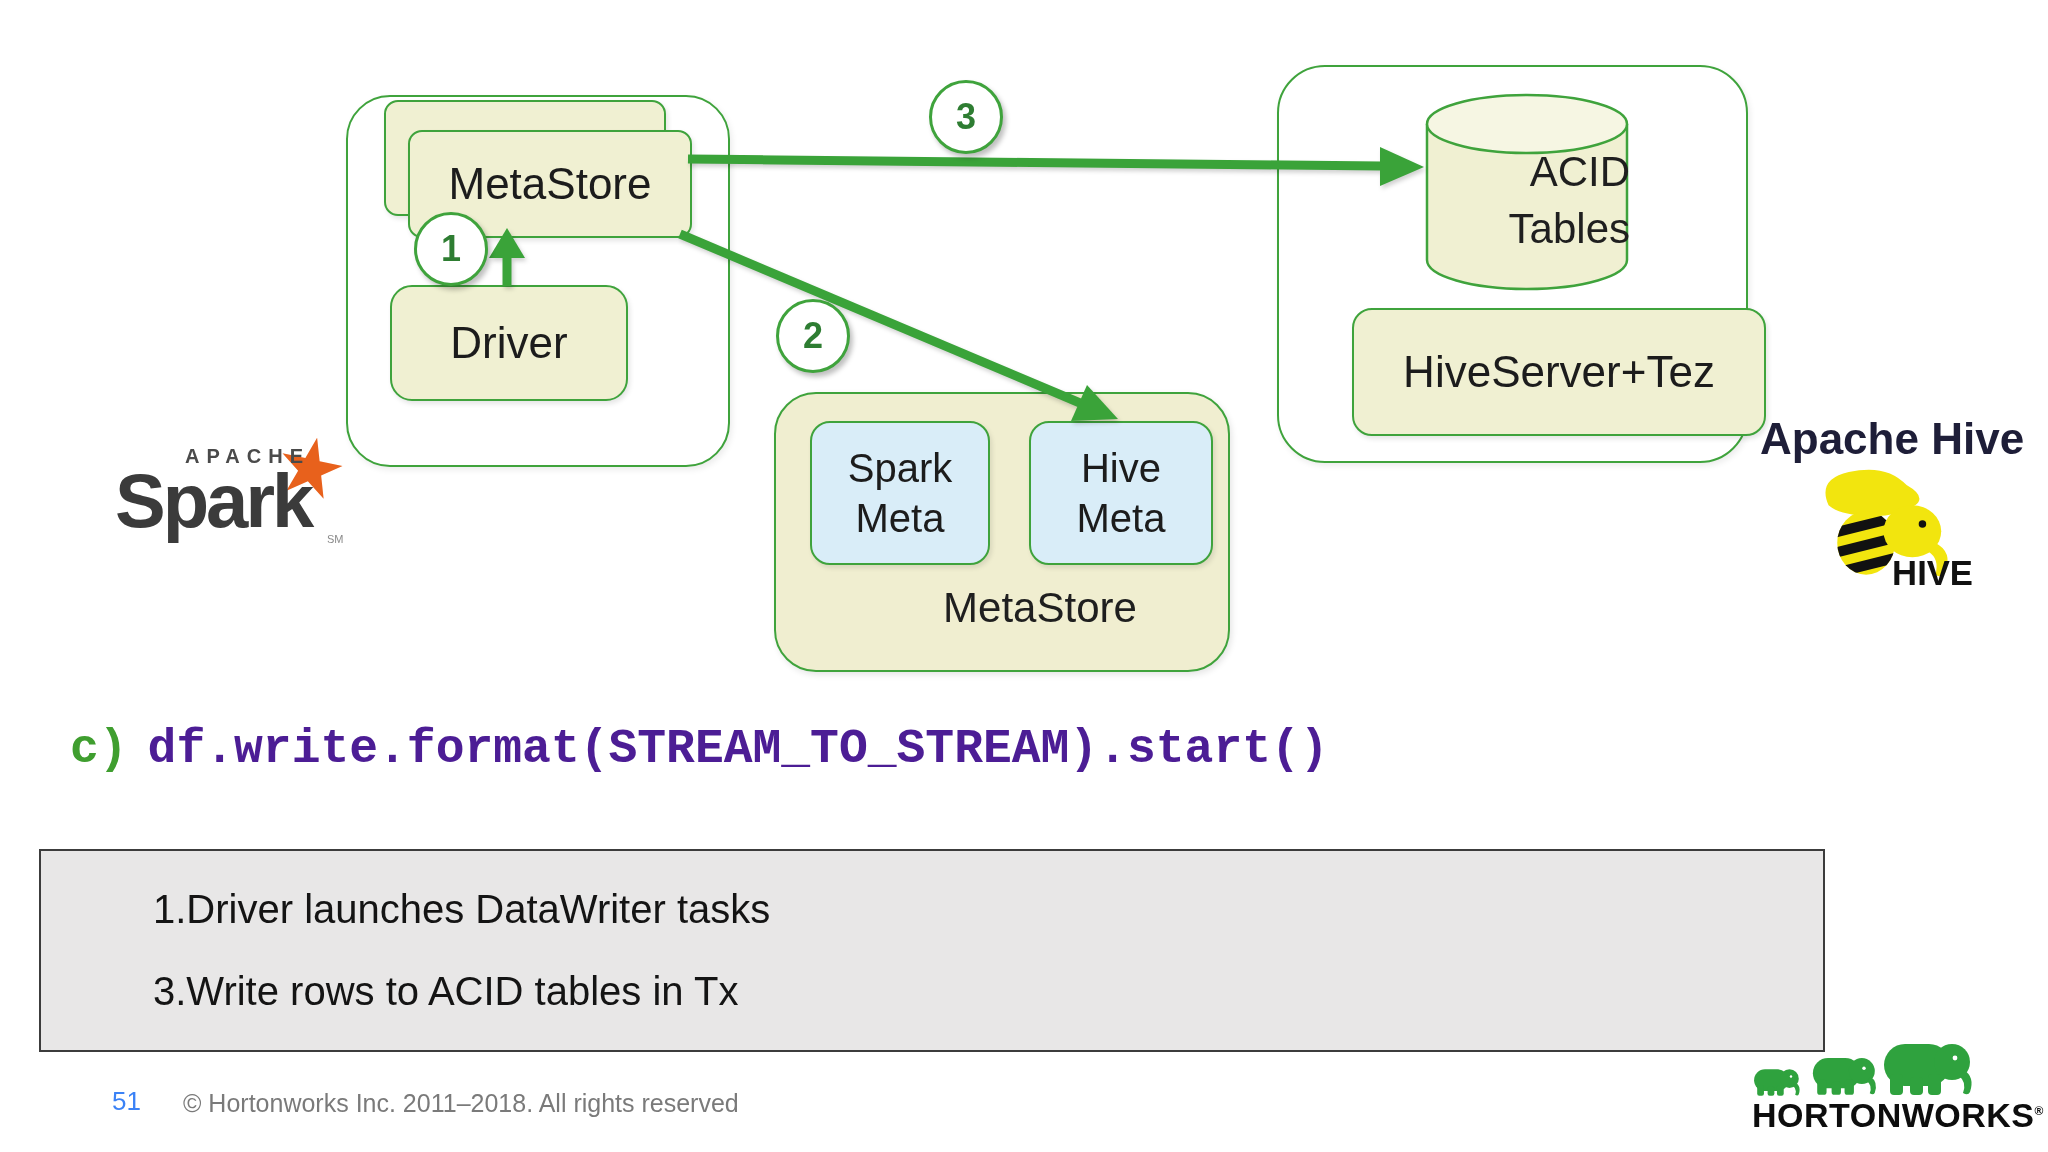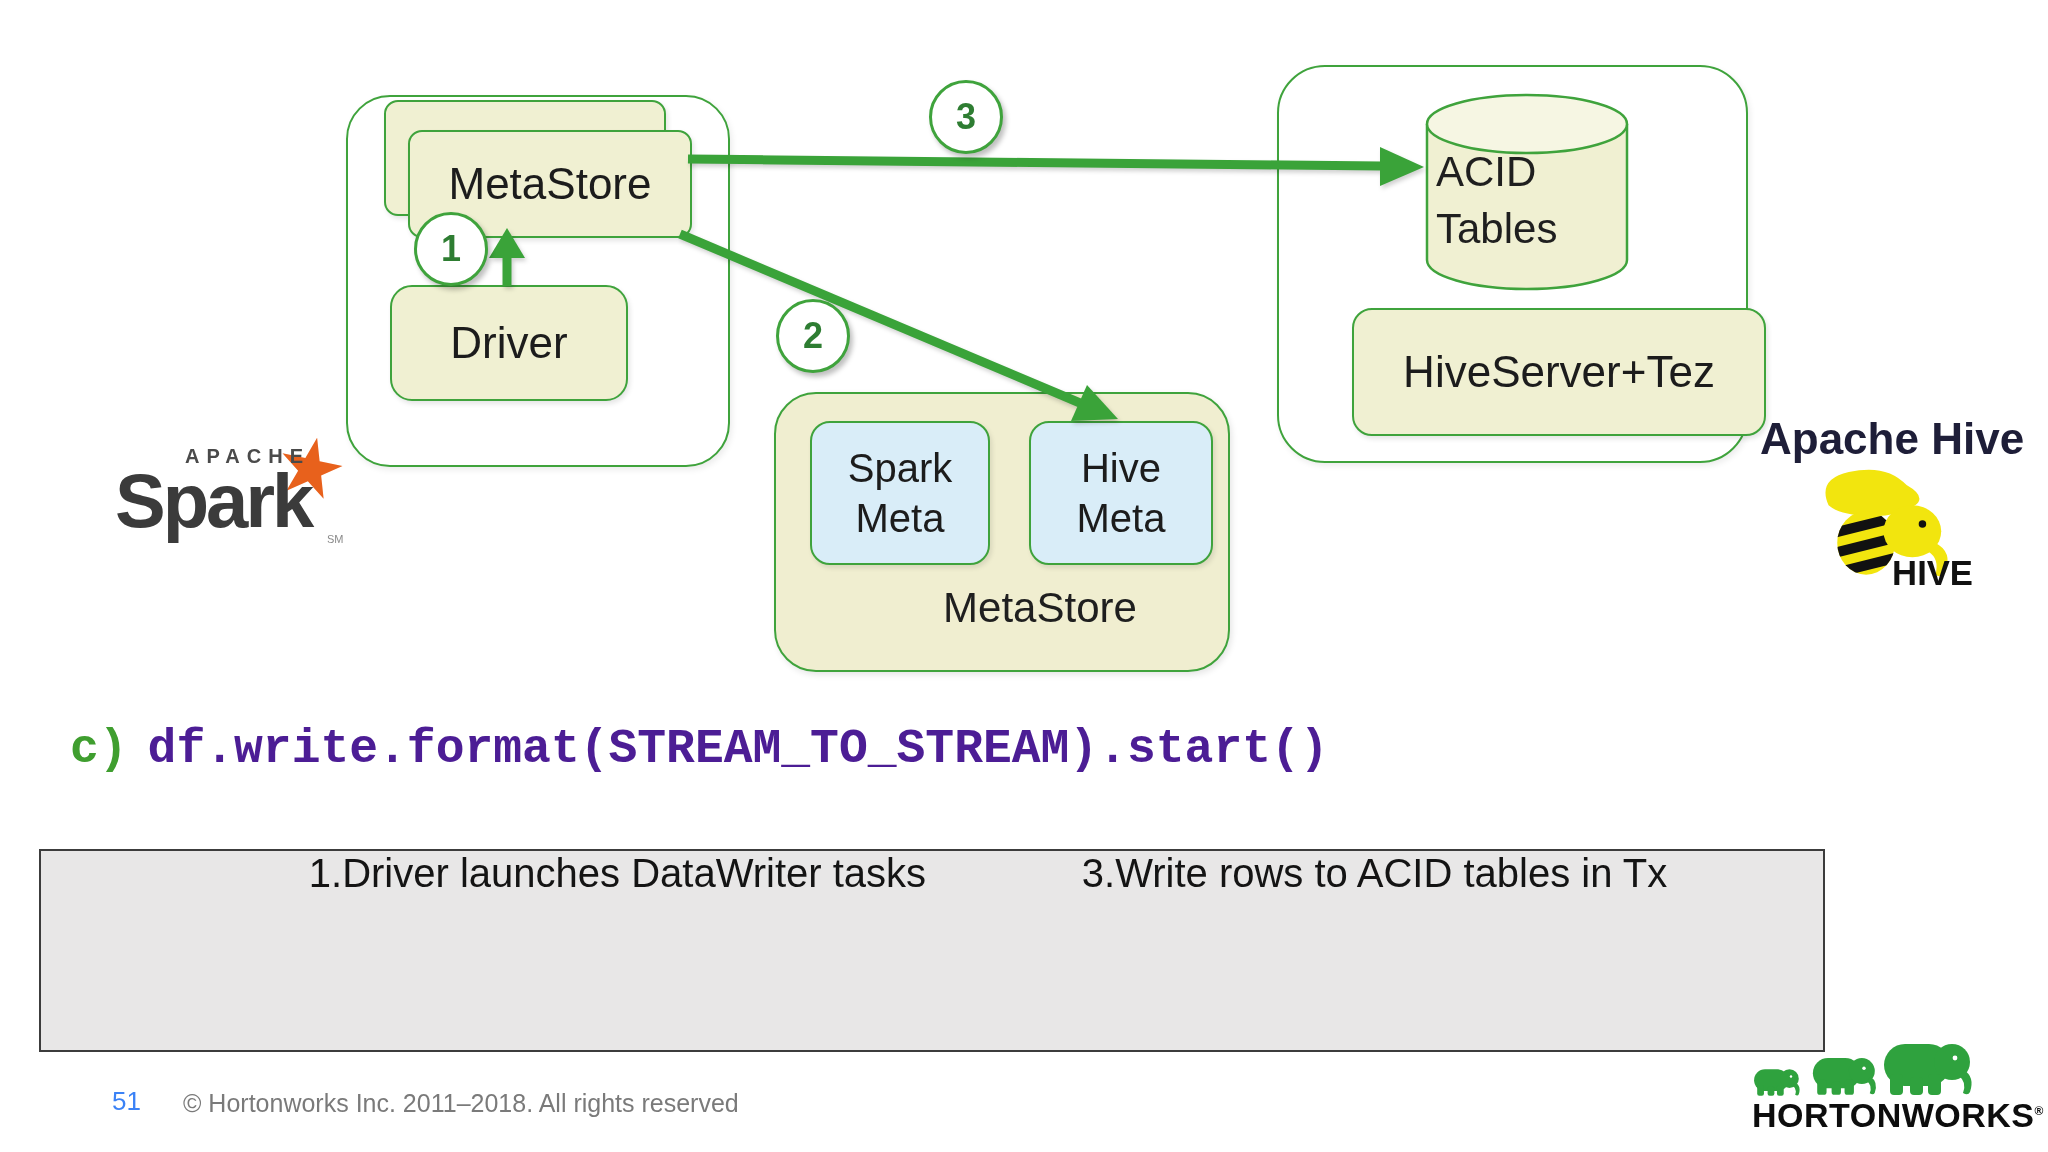--- a/index.html
+++ b/index.html
@@ -32,21 +32,21 @@
   .exec-front { left:408px; top:130px; width:280px; height:104px; border-radius:14px; font-size:44px; }
   .driver-box { left:390px; top:285px; width:234px; height:112px; border-radius:22px; font-size:44px; }
   
   .metastore { left:774px; top:392px; width:452px; height:276px; background:#f0eed0; border:2.5px solid #3fa33c; border-radius:42px; position:absolute; box-shadow:2px 3px 6px rgba(0,0,0,0.10); }
   .spark-meta { left:810px; top:421px; width:176px; height:140px; background:#d9edf8; border-radius:20px; }
   .hive-meta  { left:1029px; top:421px; width:180px; height:140px; background:#d9edf8; border-radius:20px; }
   .metastore-label { left:774px; top:584px; width:452px; text-align:center; font-size:42px; color:#1f1f1f; position:absolute;margin-left:40px; }
   
   .hive-container { left:1277px; top:65px; width:467px; height:394px; border-radius:48px; }
   .cylinder { left:1424px; top:92px; width:206px; height:200px; z-index:2; }
-  .cyl-text { position:absolute; left:12px; top:52px; width:100%; text-align:left; line-height:1.35; font-size:42px; color:#1f1f1f; }
+  .cyl-text { position:absolute; left:0; top:52px; width:100%; text-align:right; line-height:1.35; font-size:42px; color:#1f1f1f; }
   .hiveserver { left:1320px; top:308px; width:410px; height:124px; border-radius:20px; font-size:44px;margin-left:32px; }
   
   svg.arrows { position:absolute; left:0; top:0; z-index:6; filter:drop-shadow(2px 3px 2px rgba(0,0,0,0.18)); }
   
   .spark-logo { left:115px; top:445px; width:240px; height:120px; }
   .spark-apache { position:absolute; left:70px; top:0px; font-size:20px; font-weight:bold; letter-spacing:7px; color:#4a4a4a; }
   .spark-name { position:absolute; left:0px; top:12px; font-size:76px; font-weight:800; letter-spacing:-3px; color:#3b3b3b; }
   .spark-tm { position:absolute; left:212px; top:88px; font-size:11px; color:#8a8a8a; }
   .spark-star { position:absolute; left:160px; top:-24px; font-size:80px; color:#e8611c; transform:rotate(12deg); }
   .apache-hive-title { left:1760px; top:414px; width:280px; font-size:44px; font-weight:bold; color:#1e1e38; position:absolute; }
@@ -55,21 +55,21 @@
   .hw-text { position:absolute; left:0; top:66px; width:100%; font-size:34px; font-weight:900; letter-spacing:0.5px; color:#0d0d0d; white-space:nowrap; }
   .hw-reg { font-size:12px; vertical-align:super; }
   
   .code-line { position:absolute; left:70px; top:722px; font-family:"Liberation Mono", monospace; font-size:48px; font-weight:bold; white-space:nowrap; }
   .code-prefix { color:#3f9e2f; margin-right:20px; }
   .code-text { color:#4c1d95;text-align:center; }
   
   .steps-box {
     position:absolute; left:39px; top:849px; width:1786px; height:203px;
     background:#e8e7e7; border:2px solid #3c3c3c; box-sizing:border-box;
-    display:flex; flex-direction:row; justify-content:space-evenly;
+    display:flex; flex-direction:column; justify-content:space-evenly;
     padding-left:112px; font-size:40px; color:#141414;
   }
   
   .page-number { position:absolute; left:112px; top:1086px; font-size:26px; color:#3b82f6; }
   .copyright { position:absolute; left:183px; top:1089px; font-size:25px; color:#7a7a7a; }
 </style>
 </head>
 <body>
 
 <div id="slide">

